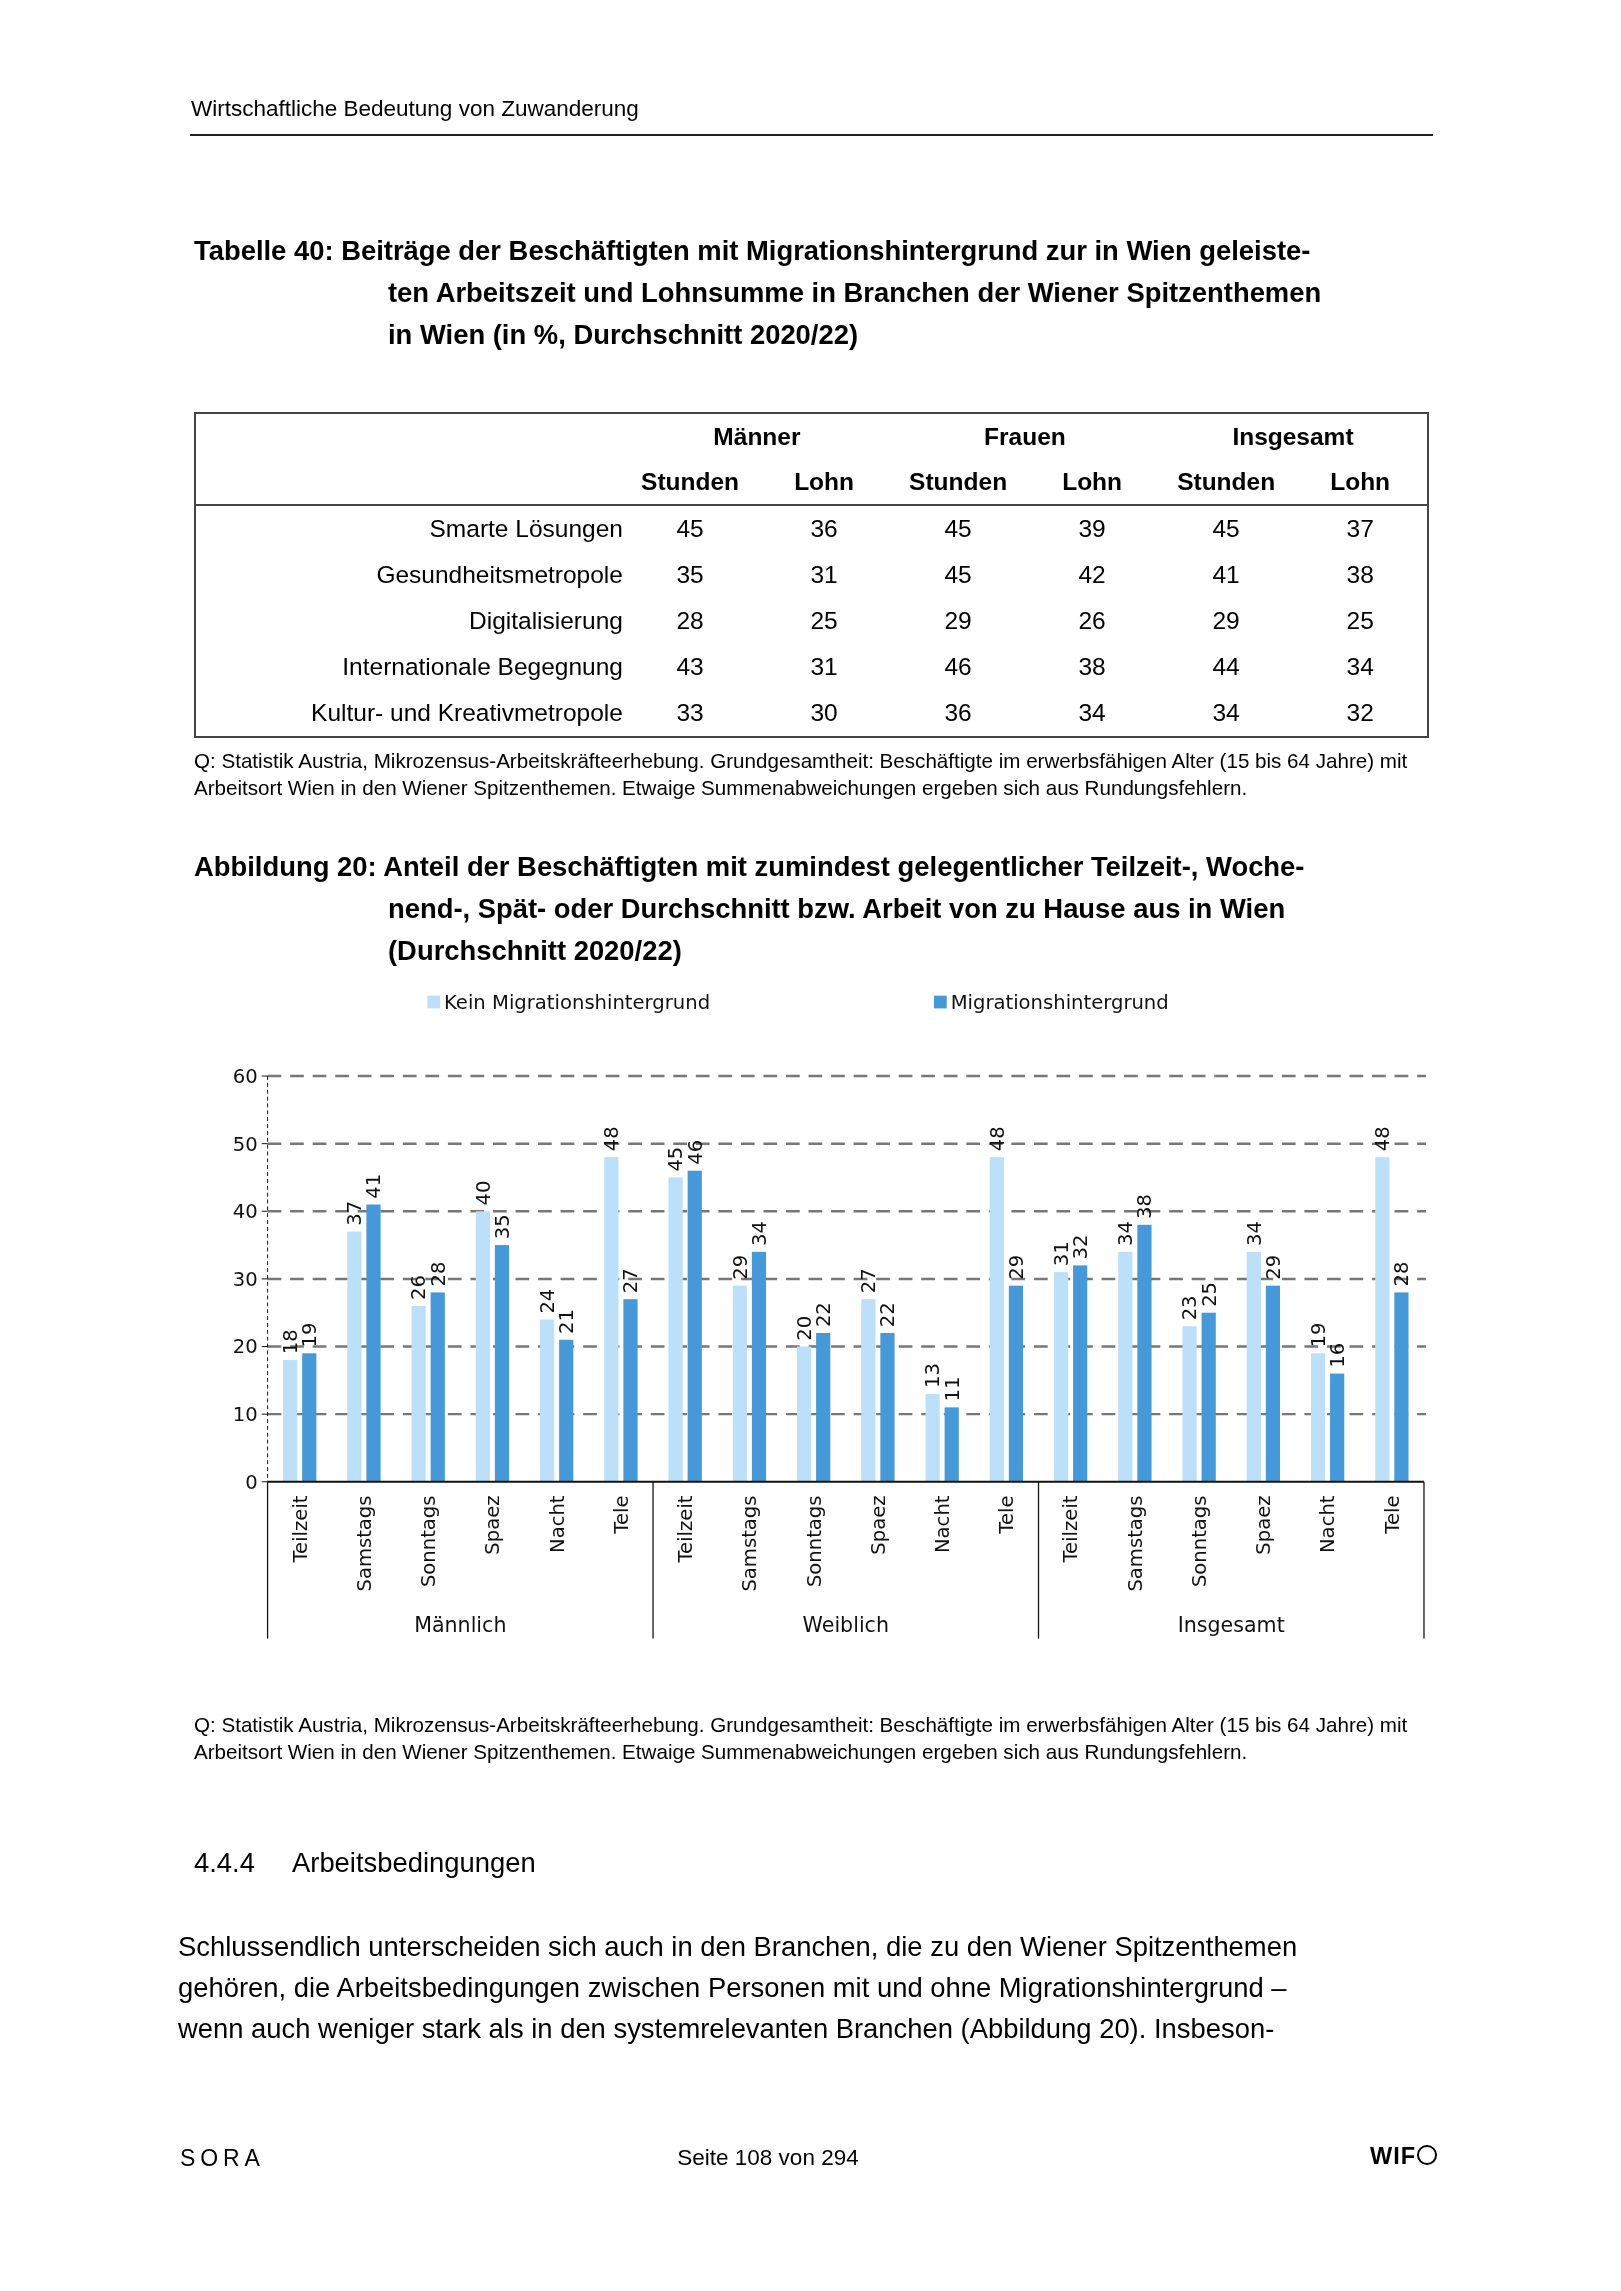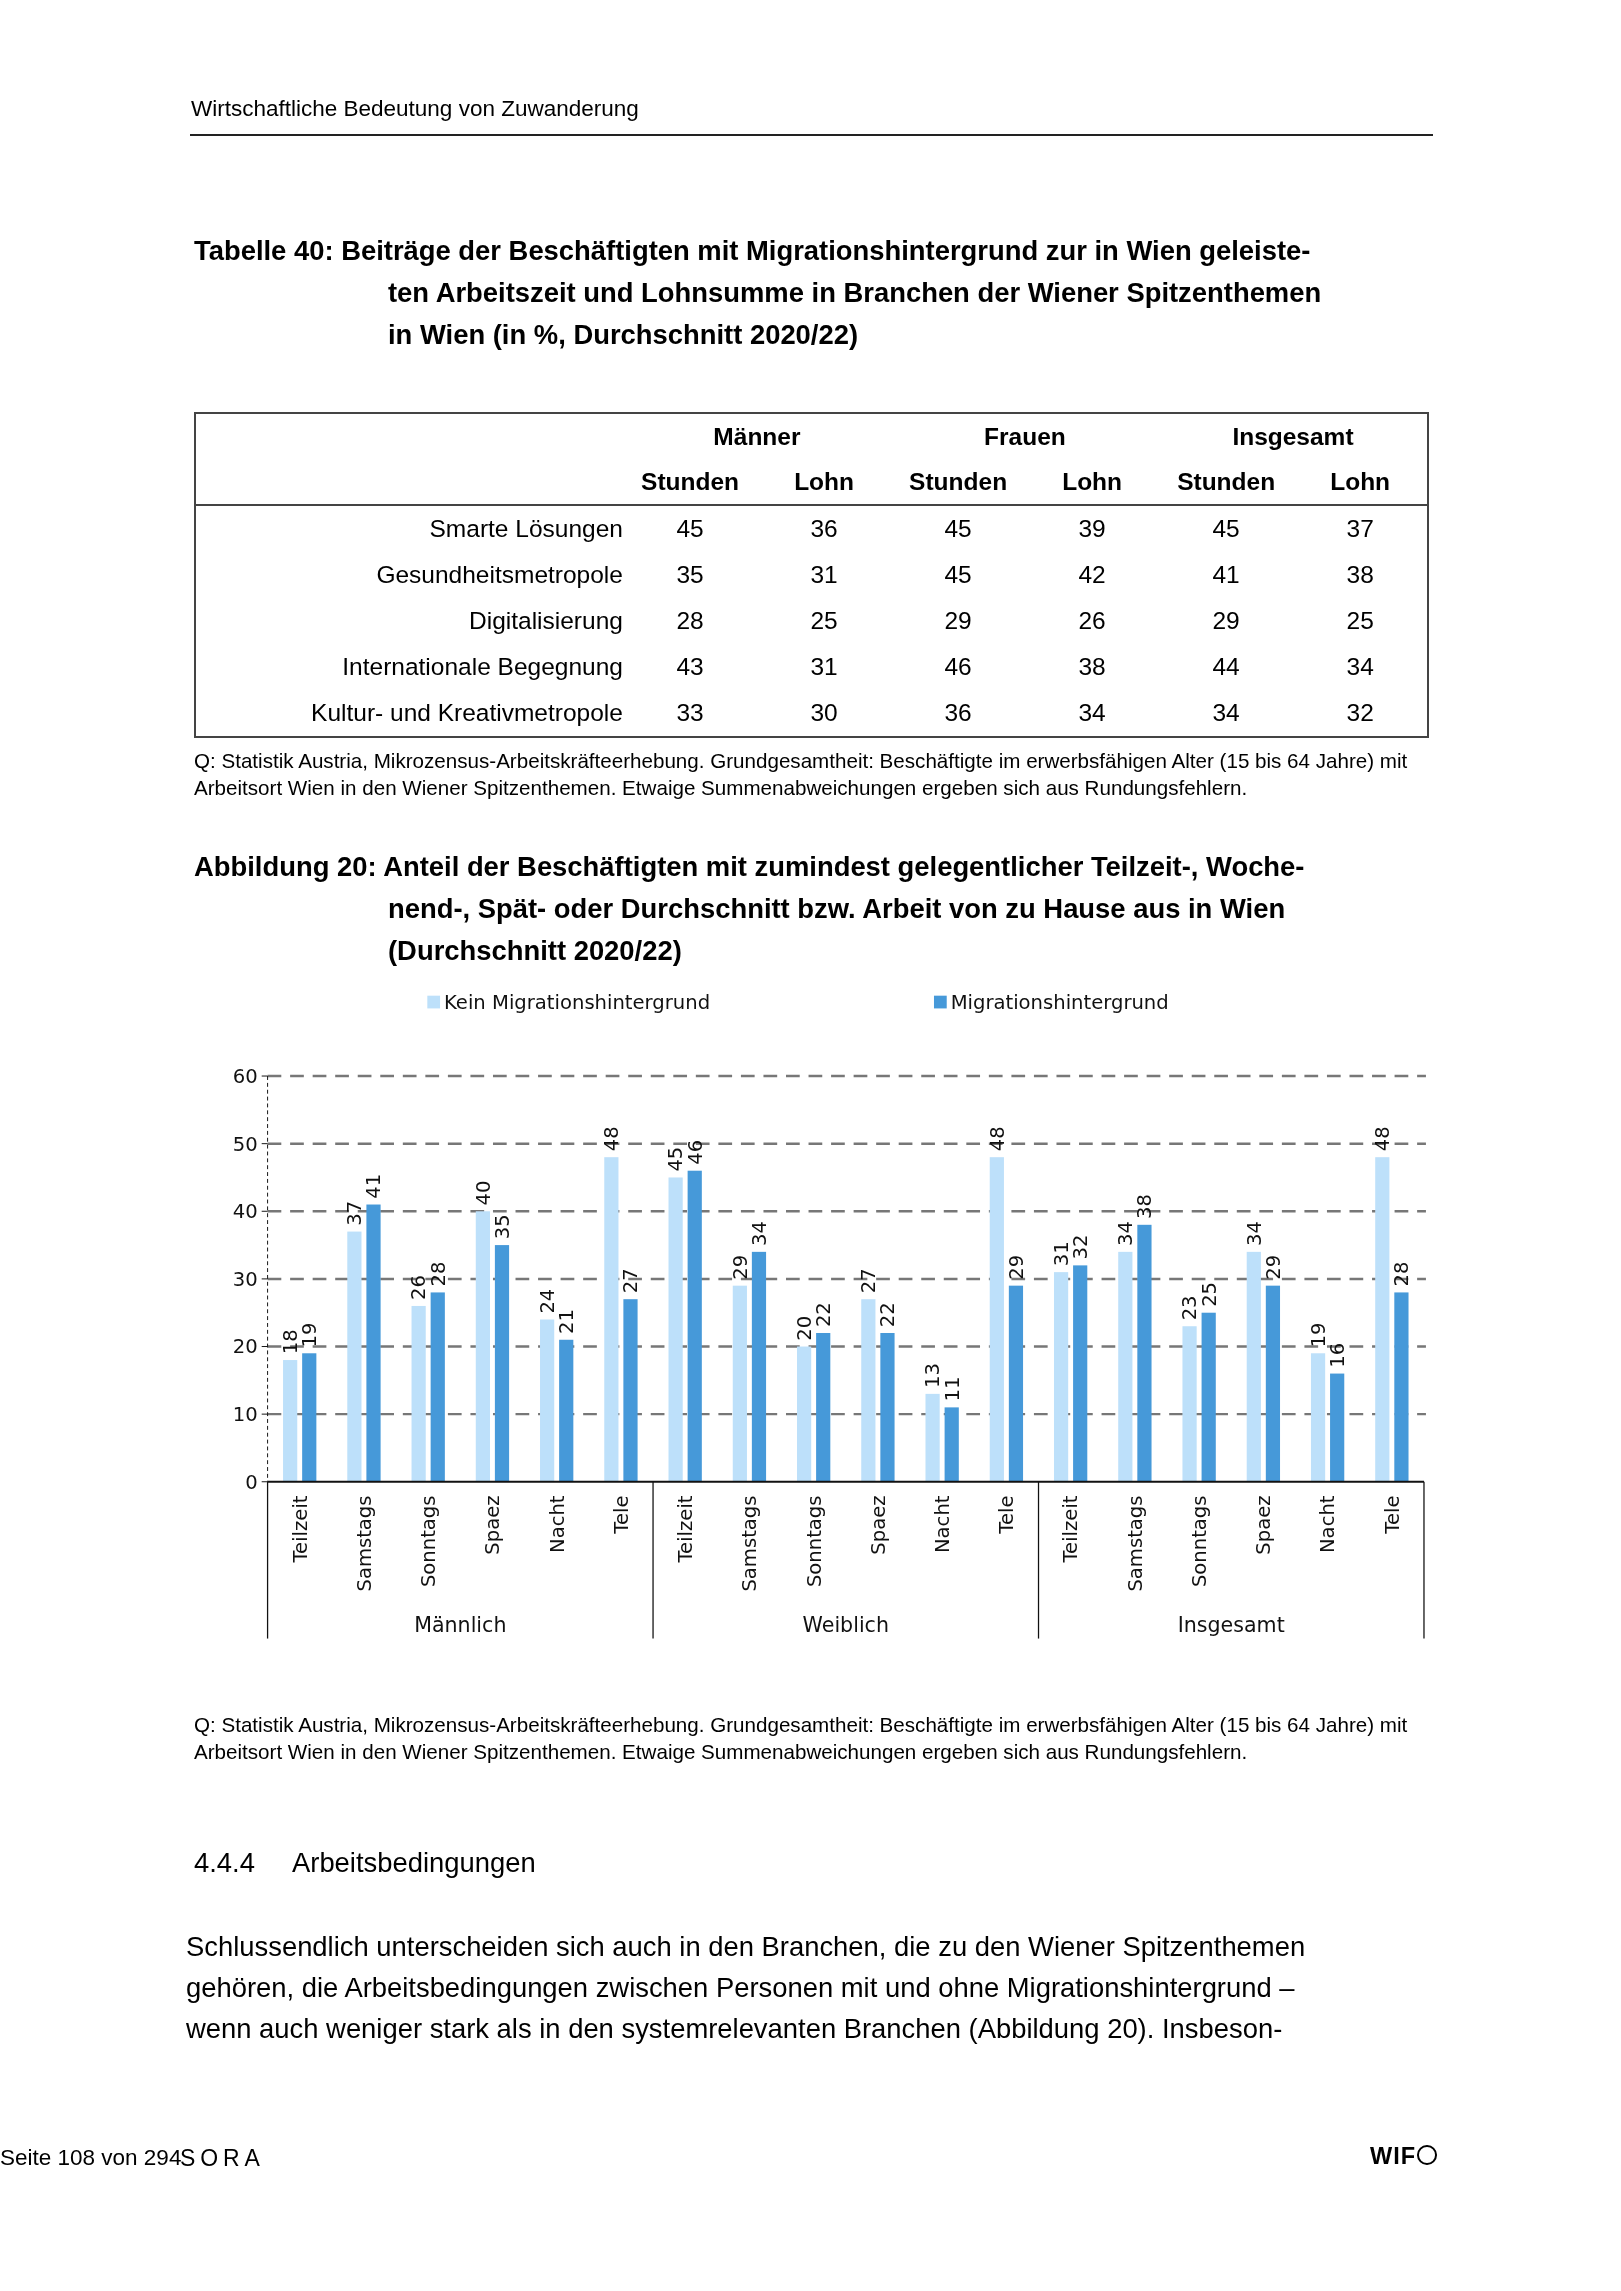--- a/index.html
+++ b/index.html
@@ -18,24 +18,24 @@
   table.data th { font-weight: bold; height: 45px; padding: 0; }
   table.data td { height: 46px; padding: 0; text-align: center; }
   table.data td.label { text-align: right; padding-left: 9px; width: 421px; }
   table.data tr.hdr2 th { border-bottom: 2px solid #444; }
   table.data .c { width: 135px; }
   .note { left: 194px; font-size: 20.6px; line-height: 27.4px; width: 1245px; }
   .note1 { top: 747px; }
   .note2 { top: 1711px; }
   .section-head { left: 194px; top: 1847px; font-size: 27.4px; font-weight: normal; white-space: nowrap; }
   .section-head .num { display: inline-block; width: 98px; }
-  .para { left: 186px; top: 1926px; font-size: 27.4px; line-height: 41px; width: 1237px; }
+  .para { left: 178px; top: 1926px; font-size: 27.4px; line-height: 41px; width: 1237px; }
   .para .line { white-space: nowrap; }
   .footer-left { left: 180px; top: 2145px; font-size: 23px; letter-spacing: 4.9px; }
-  .footer-center { left: 0; width: 1536px; top: 2145px; text-align: left; font-size: 22.5px; }
+  .footer-center { left: 0; width: 1536px; top: 2145px; text-align: center; font-size: 22.5px; }
   .footer-right { left: 1370px; top: 2143px; font-size: 23.5px; font-weight: bold; letter-spacing: 1px; }
   .footer-right .o { display: inline-block; width: 15.7px; height: 15.7px; border: 2px solid #000;
       border-radius: 50%; vertical-align: -1px; margin-left: 1px; }
   #chart { position: absolute; left: 0; top: 0; }
   .chart-text { font-family: "DejaVu Sans", sans-serif; fill: #111; }
 </style>
 </head>
 <body>
 
 <div class="abs running-head">Wirtschaftliche Bedeutung von Zuwanderung</div>

